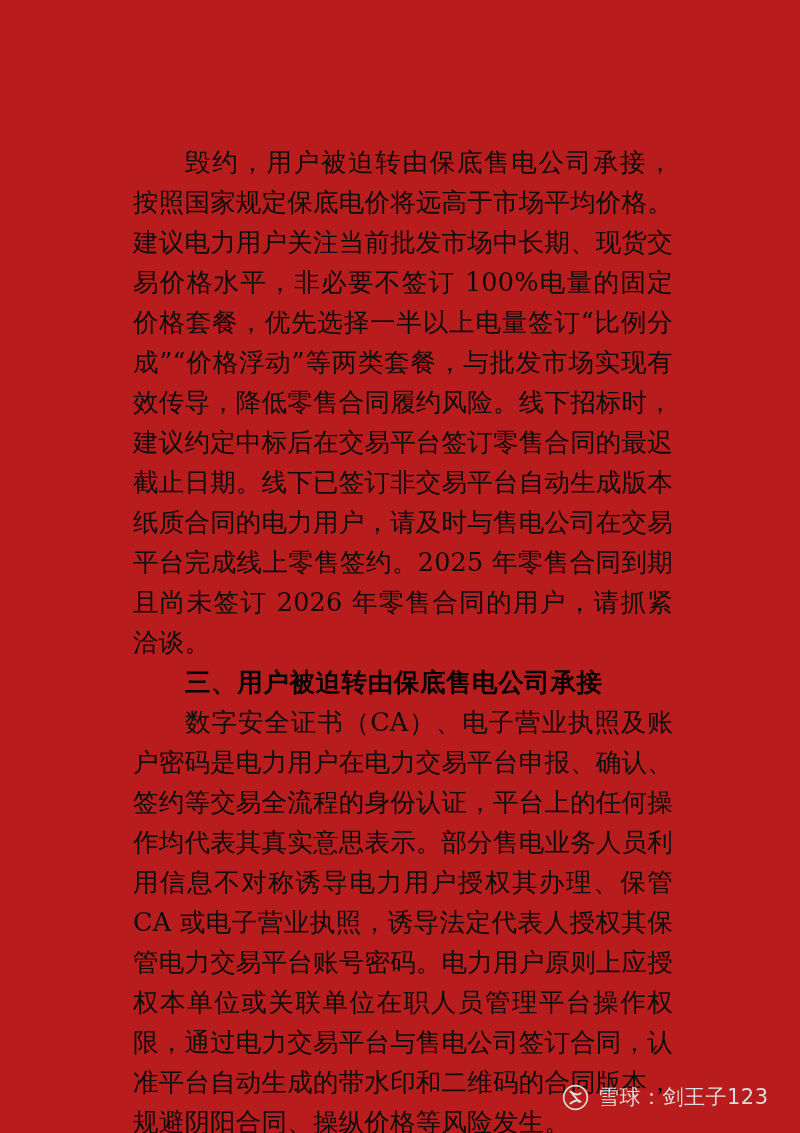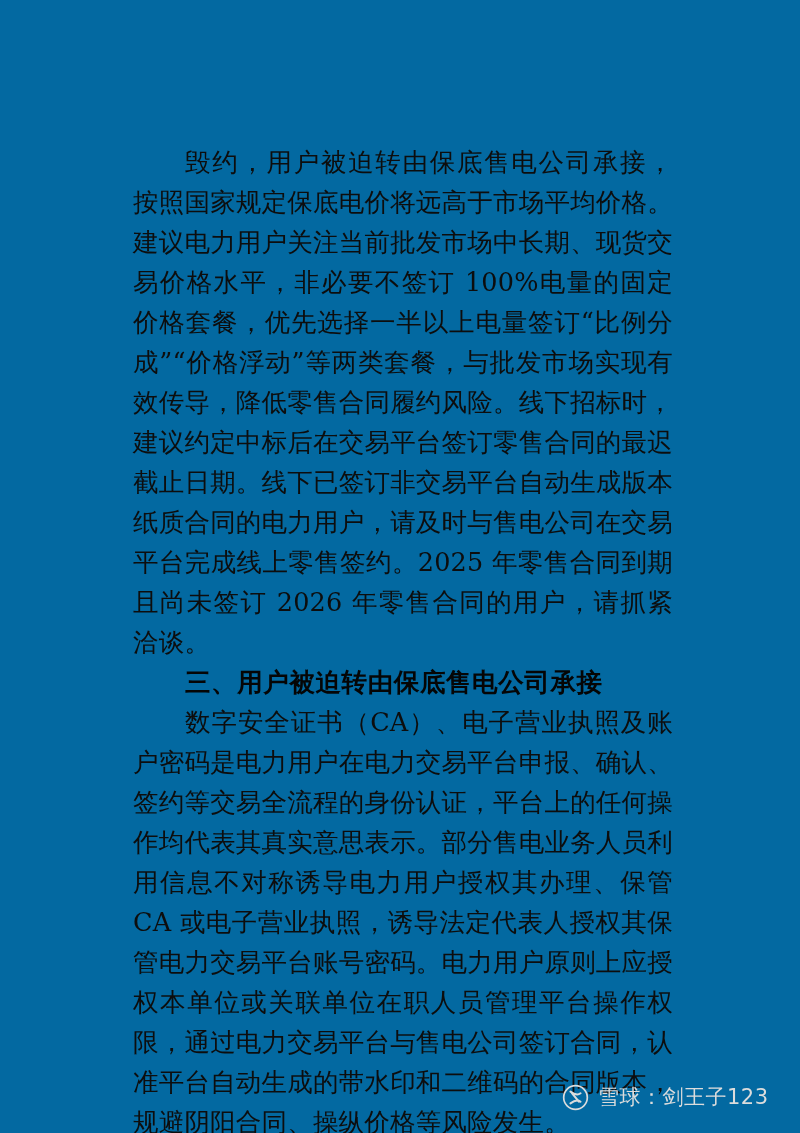--- a/index.html
+++ b/index.html
@@ -13,21 +13,21 @@
     font-family: "DejaVu Serif", "Liberation Serif", serif;
     overflow: hidden;
     position: relative;
   }
 
   .page {
     position: absolute;
     left: 0; top: 0;
     width: 800px;
     height: 1133px;
-    background: #0369a1;
+    background: #b91c1c;
     overflow: hidden;
   }
 
   
   .text-column {
     position: absolute;
     left: 133px;
     top: 142px;
     width: 540px;
   }

